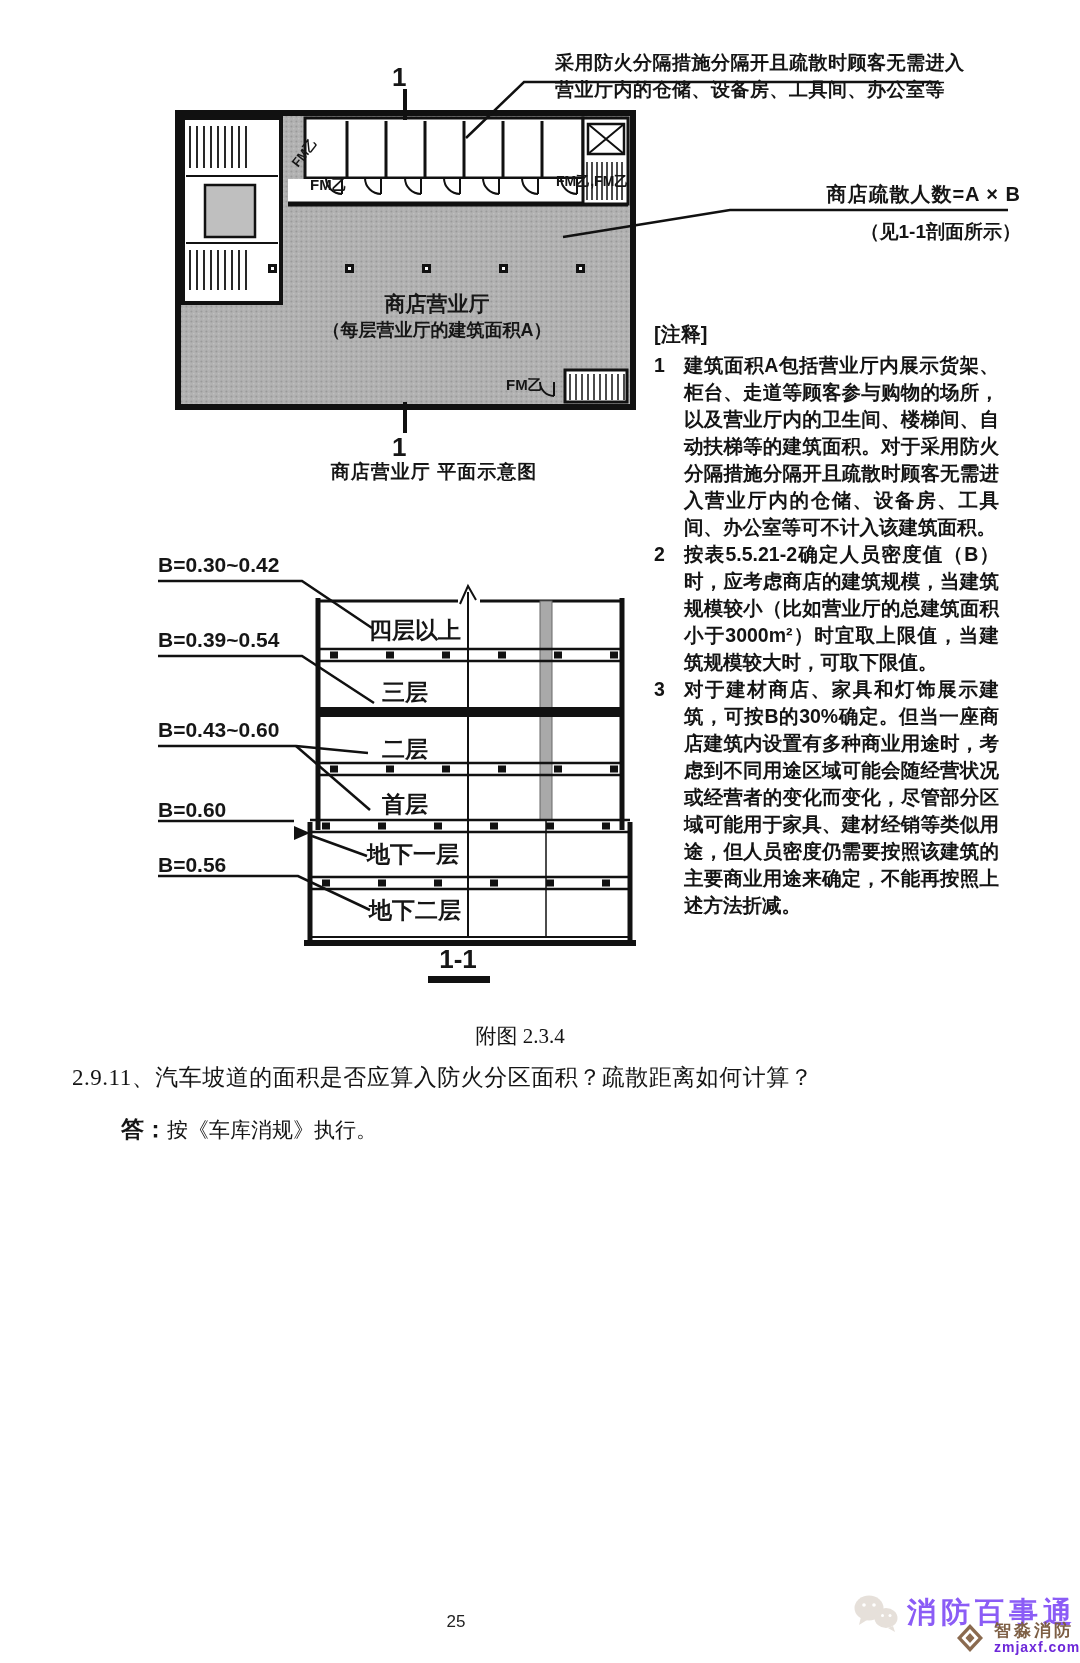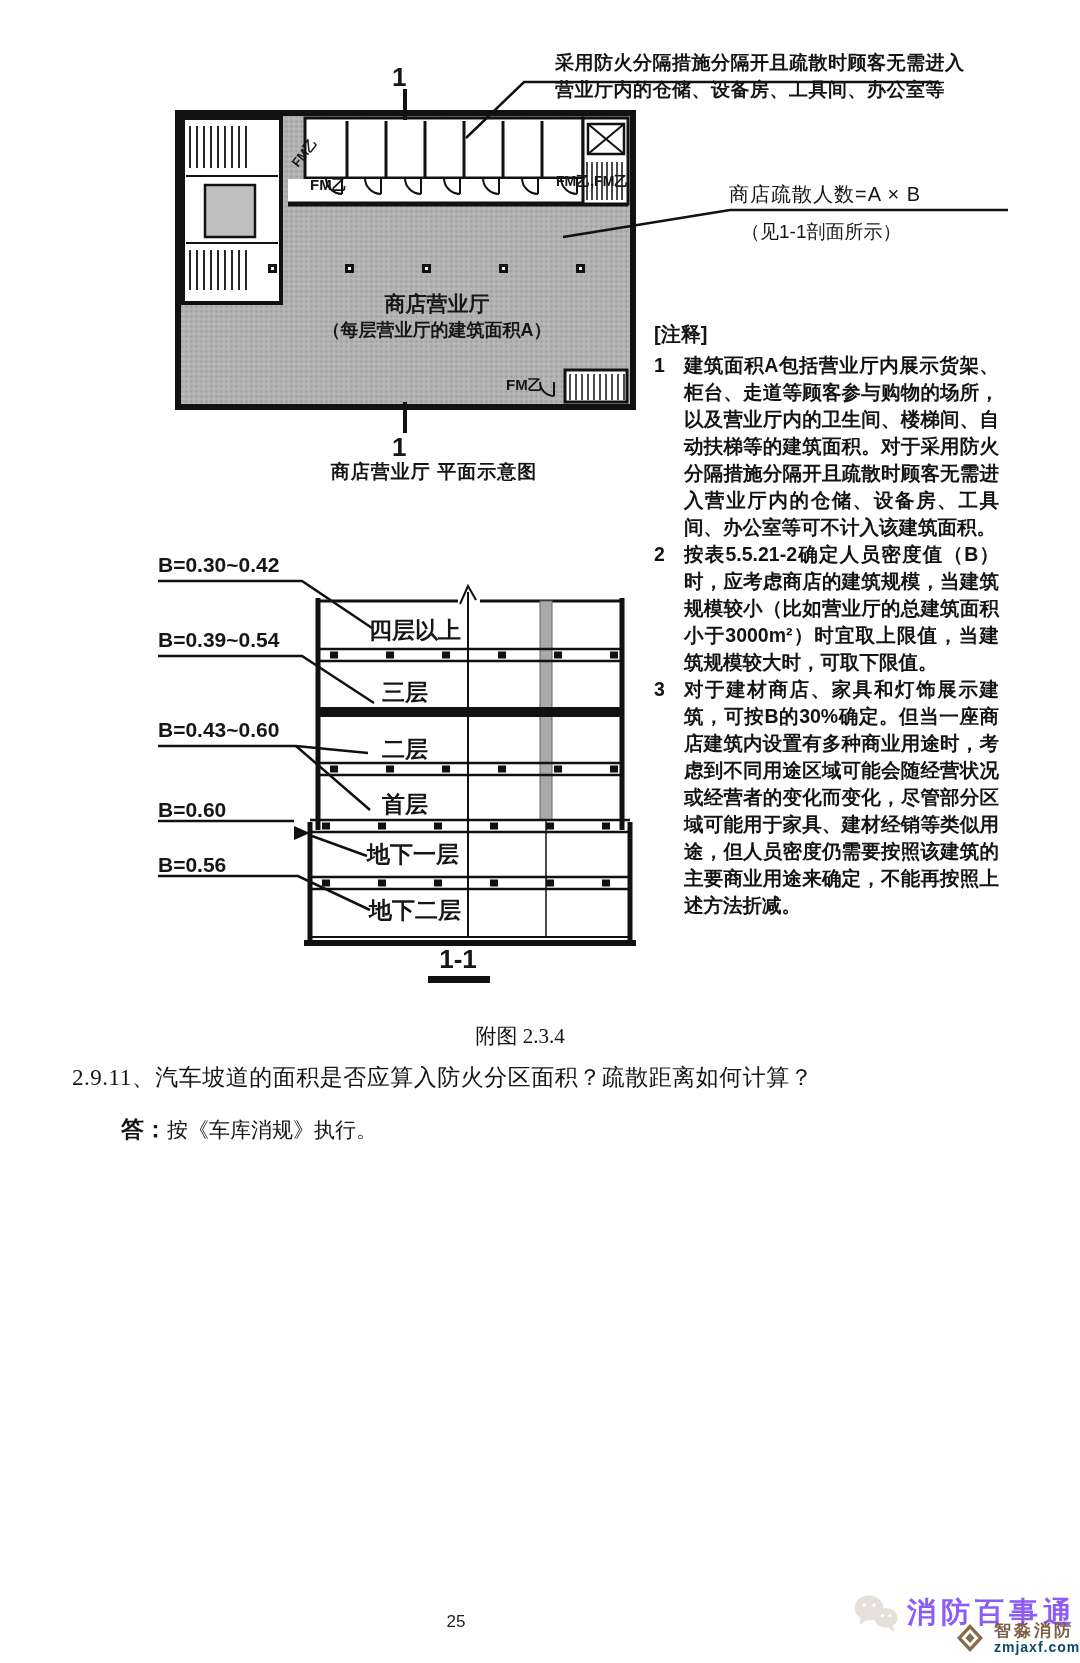--- a/index.html
+++ b/index.html
@@ -2,21 +2,21 @@
 <html><head>
 <meta charset="utf-8">
 <style>
   html,body{margin:0;padding:0;}
   body{width:1080px;height:1663px;position:relative;background:#fff;
        font-family:"Liberation Sans",sans-serif;color:#151515;overflow:hidden;}
   .abs{position:absolute;}
   svg text{font-family:"Liberation Sans",sans-serif;font-weight:bold;fill:#161616;}
   .annot-top{left:527px;top:49px;width:418px;font-weight:bold;font-size:19px;
              line-height:27px;letter-spacing:.5px;margin-left:28px;}
-  .formula{left:729px;top:181px;width:292px;font-weight:normal;}
+  .formula{left:729px;top:181px;width:292px;font-weight:bold;text-align:right;}
   .formula .f1{font-size:20px;margin-bottom:10px;letter-spacing:1px;}
   .formula .fl{font-size:19px;line-height:27.5px;}
   .formula .f4{padding-left:12px;}
   .notes{left:654px;top:321px;width:345px;font-size:19.5px;font-weight:bold;
          line-height:27px;color:#141414;}
   .notes .title{font-size:20px;margin-bottom:4px;}
   .note-item{display:flex;}
   .note-item .num{width:30px;flex:0 0 30px;}
   .note-item .txt{flex:1;text-align:justify;text-justify:inter-character;}
   .plan-caption{left:322px;top:459px;width:224px;text-align:center;
@@ -27,21 +27,21 @@
             font-size:23px;letter-spacing:.5px;}
   .answer{left:121px;top:1114px;font-family:"Liberation Serif",serif;}
   .answer .pfx{font-weight:bold;font-size:23px;}
   .answer .txt{font-size:21px;}
   .page-num{left:0;top:1612px;width:912px;text-align:center;font-size:17px;color:#222;}
   .wm-wechat{left:853px;top:1593px;display:flex;align-items:flex-start;gap:8px;
              color:#8b5cf6;font-size:29px;font-weight:bold;letter-spacing:5px;}
   .wm-brand{left:956px;top:1622px;display:flex;align-items:center;gap:10px;}
   .wm-brand .col{display:flex;flex-direction:column;line-height:1.05;}
   .wm-brand .b1{font-size:17px;font-weight:bold;color:#7d5f45;letter-spacing:3px;}
-  .wm-brand .b2{font-size:14px;font-weight:bold;color:#0c4a6e;letter-spacing:1px;}
+  .wm-brand .b2{font-size:14px;font-weight:bold;color:#6d28d9;letter-spacing:1px;}
 </style>
 </head>
 <body>
 
 <svg class="abs" style="left:0;top:0" width="1080" height="1663" viewBox="0 0 1080 1663">
   <defs>
     <pattern id="halftone" width="5" height="5" patternUnits="userSpaceOnUse">
       <rect width="5" height="5" fill="#b2b2b2"></rect>
       <circle cx="1.4" cy="1.4" r="1" fill="#9a9a9a"></circle>
       <circle cx="3.8" cy="3.8" r=".8" fill="#c4c4c4"></circle>

